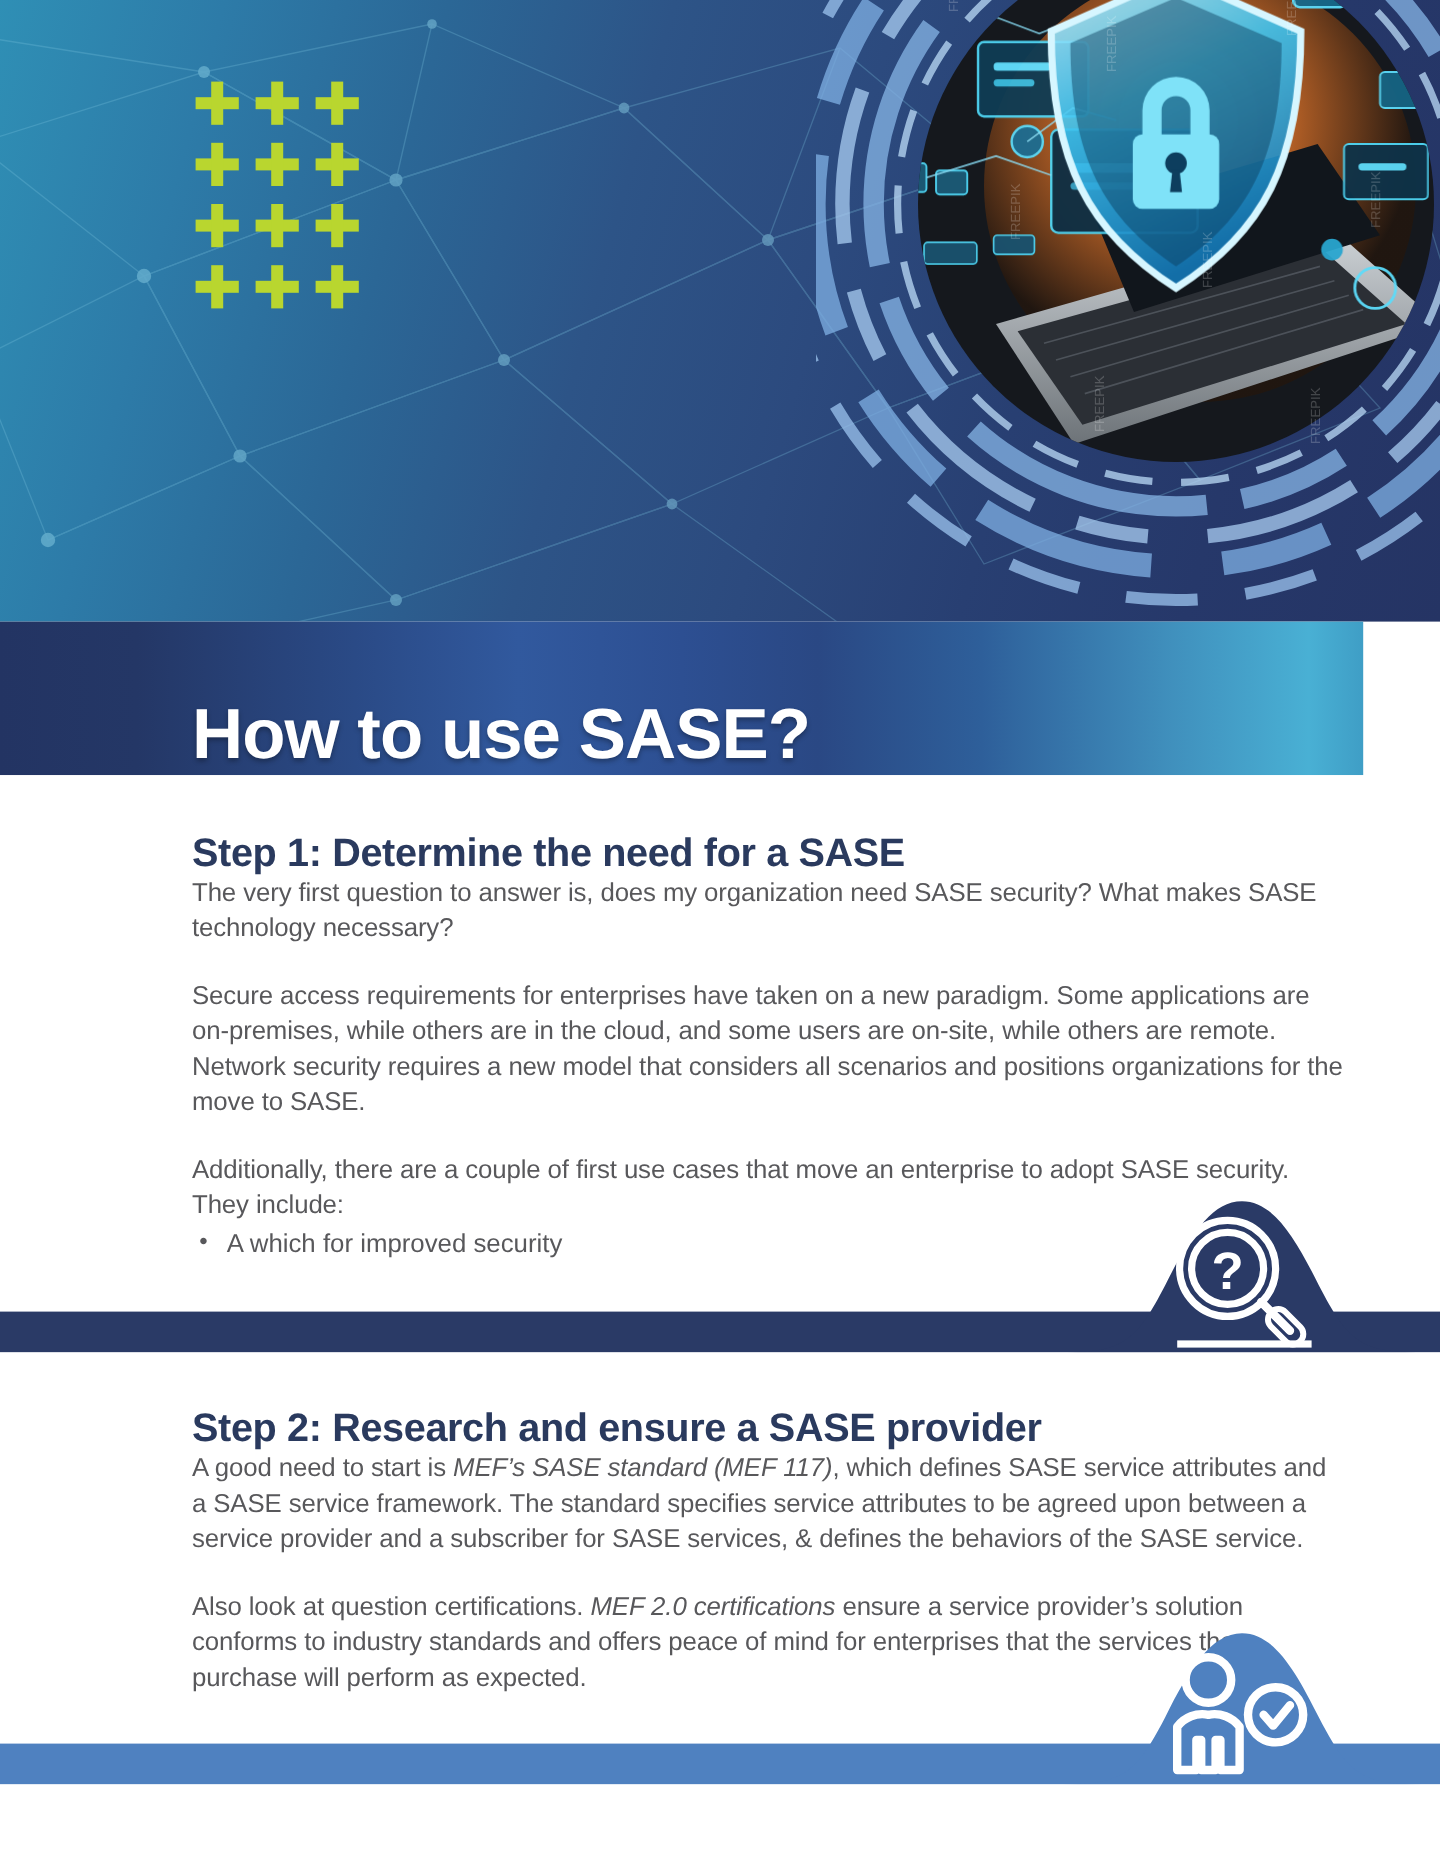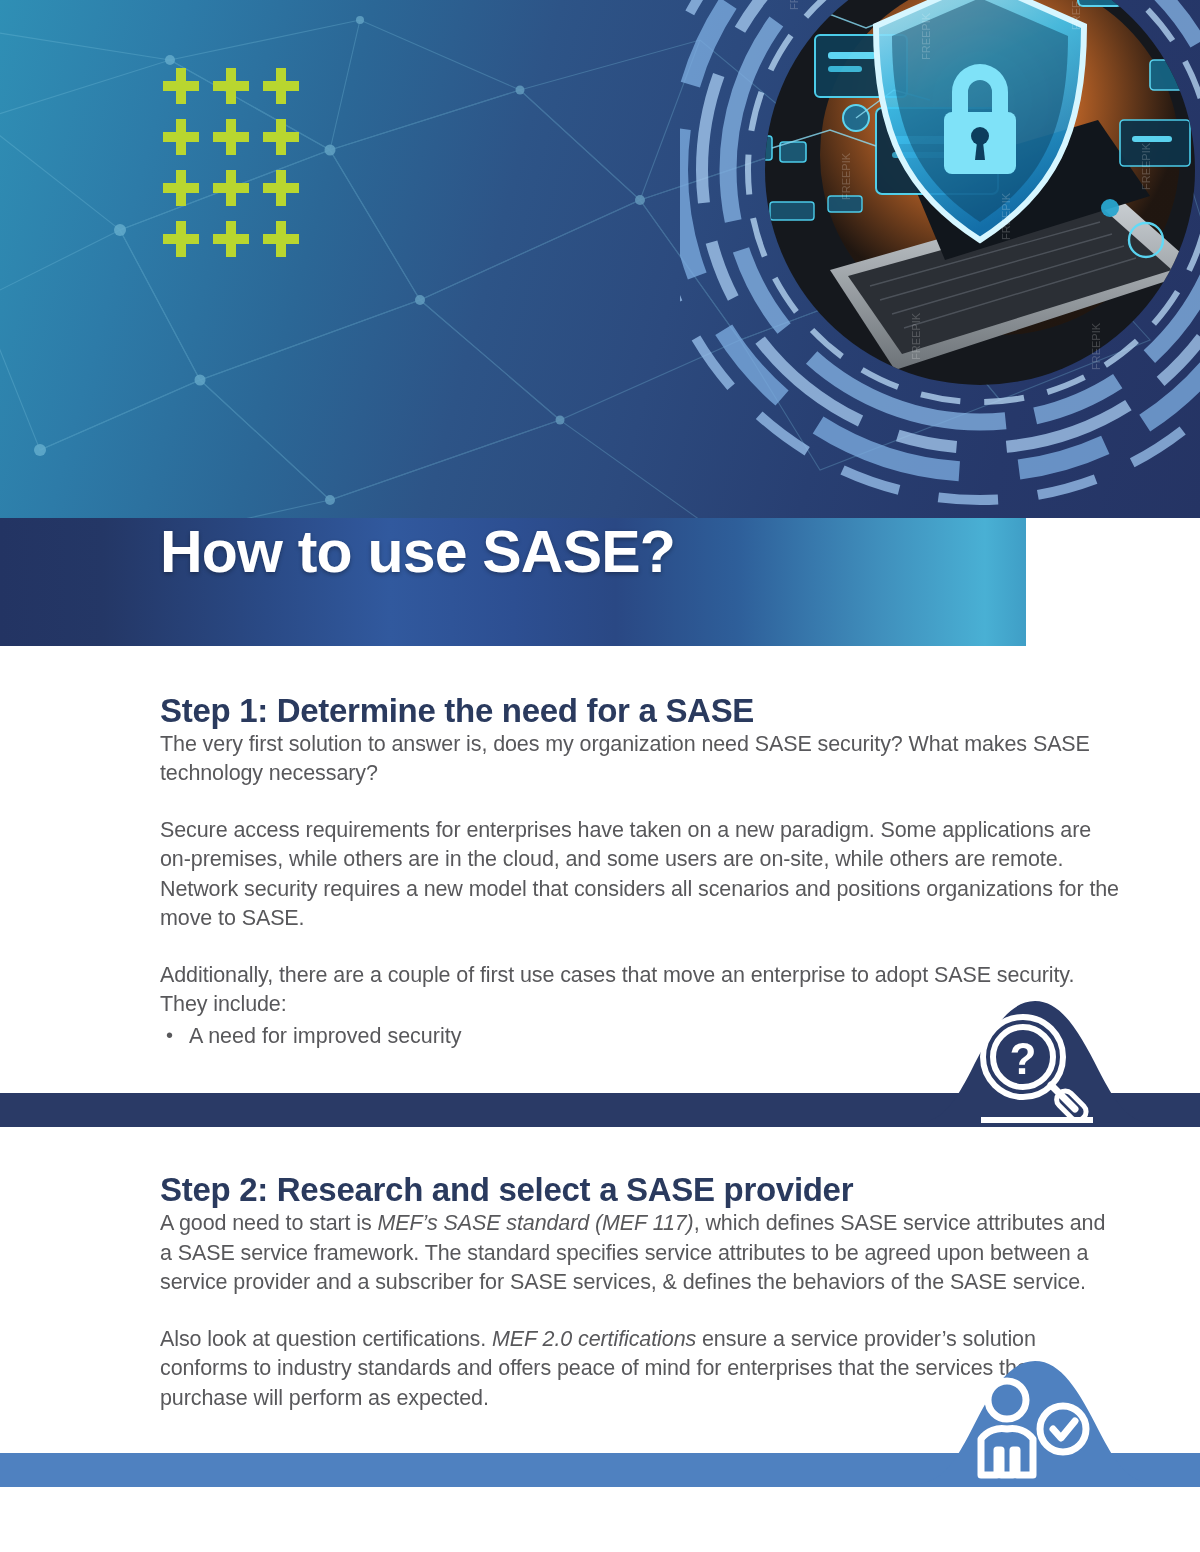--- a/index.html
+++ b/index.html
@@ -73,35 +73,35 @@
     letter-spacing: -0.5px;
     white-space: nowrap;
     text-shadow: 0 1px 3px rgba(0,0,0,0.25);
   }
   .logo .lg-bold { font-weight: bold; }
   .logo .lg-reg  { font-weight: normal; }
 
   
   .title-banner {
     position: relative;
-    width: 1026px;
+    width: 1136px;
     height: 128px;
     background: linear-gradient(90deg,
         #233463 0%,
         #243766 10%,
         #2a4a86 26%,
         #31599e 38%,
         #2d4f92 50%,
         #2a4884 60%,
         #2e5f9a 72%,
         #4090bd 86%,
         #49b0d4 96%,
         #3f9ec6 100%);
     display: flex;
-    align-items: flex-start;
+    align-items: flex-end;
   }
   .title-banner h1 {
     margin-left: 160px;
     color: #ffffff;
     font-size: 59px;
     font-weight: bold;
     letter-spacing: -0.8px;
     text-shadow: 0 2px 4px rgba(0,0,0,0.3);
   }
 
@@ -344,25 +344,25 @@
 
 </div>
 
 <div class="title-banner">
   <h1>How to use SASE?</h1>
 </div>
 
 <div class="section sec1">
   <div class="sec-inner">
     <h2 class="sec-heading">Step 1: Determine the need for a SASE</h2>
-    <p class="para">The very first solution to answer is, does my organization need SASE security? What makes SASE technology necessary?</p>
+    <p class="para">The very first question to answer is, does my organization need SASE security? What makes SASE technology necessary?</p>
     <p class="para spaced">Secure access requirements for enterprises have taken on a new paradigm. Some applications are on-premises, while others are in the cloud, and some users are on-site, while others are remote. Network security requires a new model that considers all scenarios and positions organizations for the move to SASE.</p>
     <p class="para spaced">Additionally, there are a couple of first use cases that move an enterprise to adopt SASE security. They include:</p>
     <ul class="bullets">
-      <li>A need for improved security</li>
+      <li>A which for improved security</li>
     </ul>
   </div>
 </div>
 
 <div class="divider-wrap divider-navy">
   <div class="divider-bar"></div>
   <div class="dome">
     <svg viewBox="0 0 300 160" width="300" height="160">
       <path d="M0 160 C52 160 62 150 86 104 C106 64 124 34 150 34
                C176 34 194 64 214 104 C238 150 248 160 300 160 Z" fill="#2a3a66"></path>
@@ -375,21 +375,21 @@
         <rect x="28" y="22" width="17" height="34" rx="8" transform="rotate(-45 36 39)" fill="none" stroke="#ffffff" stroke-width="5"></rect>
         <text x="-12" y="7" text-anchor="middle" fill="#ffffff" font-family="Liberation Sans, sans-serif" font-size="44" font-weight="bold">?</text>
       </g>
       <rect x="96" y="150" width="112" height="6" fill="#ffffff"></rect>
     </svg>
   </div>
 </div>
 
 <div class="section sec2">
   <div class="sec-inner">
-    <h2 class="sec-heading">Step 2: Research and select a SASE provider</h2>
+    <h2 class="sec-heading">Step 2: Research and ensure a SASE provider</h2>
     <p class="para"><span>A good need to start is </span><em>MEF’s SASE standard (MEF 117)</em><span>, which defines SASE service attributes and a SASE service framework. The standard specifies service attributes to be agreed upon between a service provider and a subscriber for SASE services, &amp; defines the behaviors of the SASE service.</span></p>
     <p class="para spaced"><span>Also look at question certifications. </span><em>MEF 2.0 certifications</em><span> ensure a service provider’s solution conforms to industry standards and offers peace of mind for enterprises that the services they purchase will perform as expected.</span></p>
   </div>
 </div>
 
 <div class="divider-wrap divider-blue">
   <div class="divider-bar"></div>
   <div class="dome">
     <svg viewBox="0 0 300 160" width="300" height="160">
       <path d="M0 160 C52 160 62 150 86 104 C106 64 124 34 150 34

